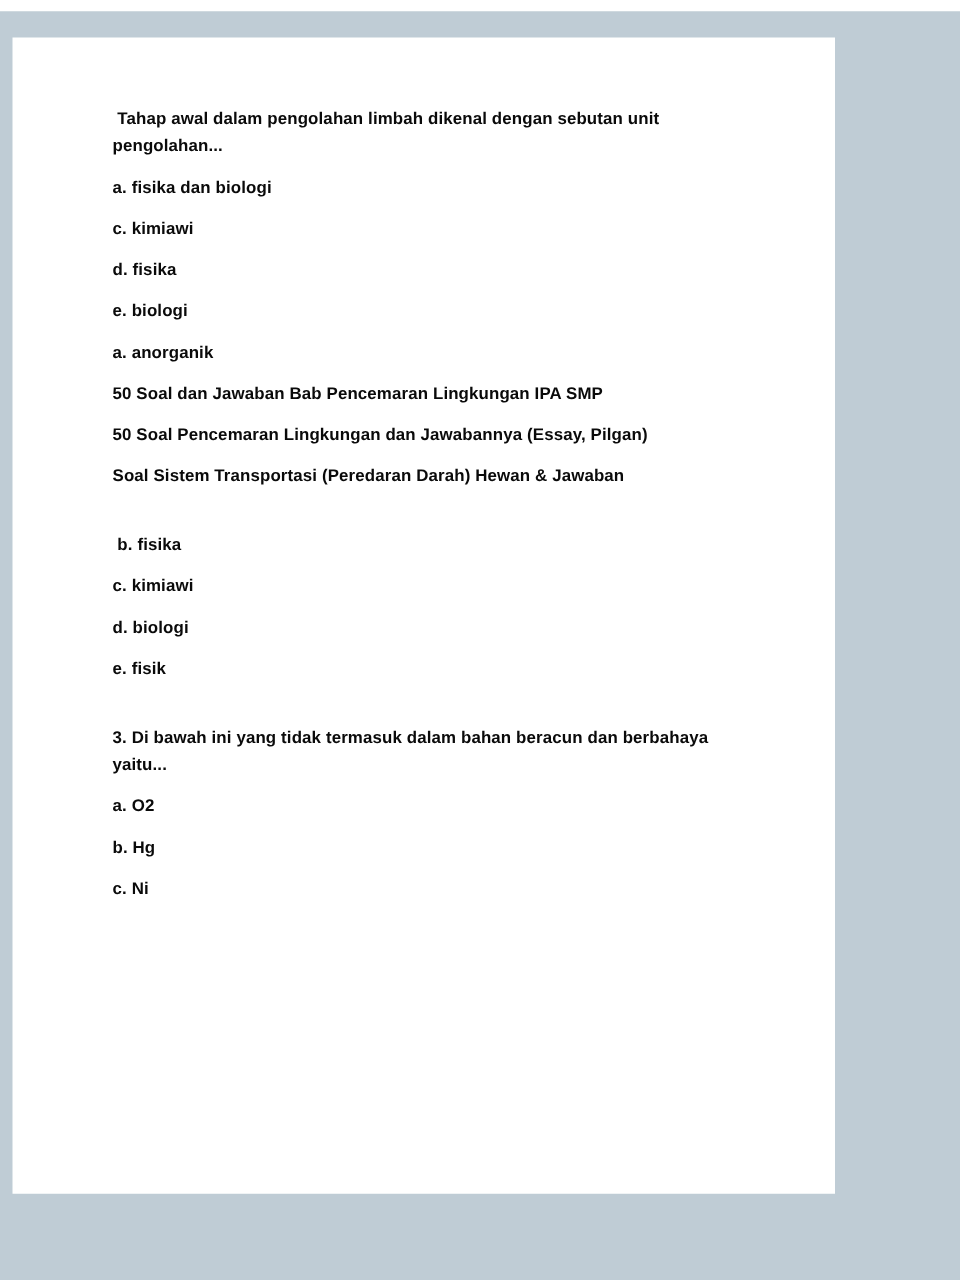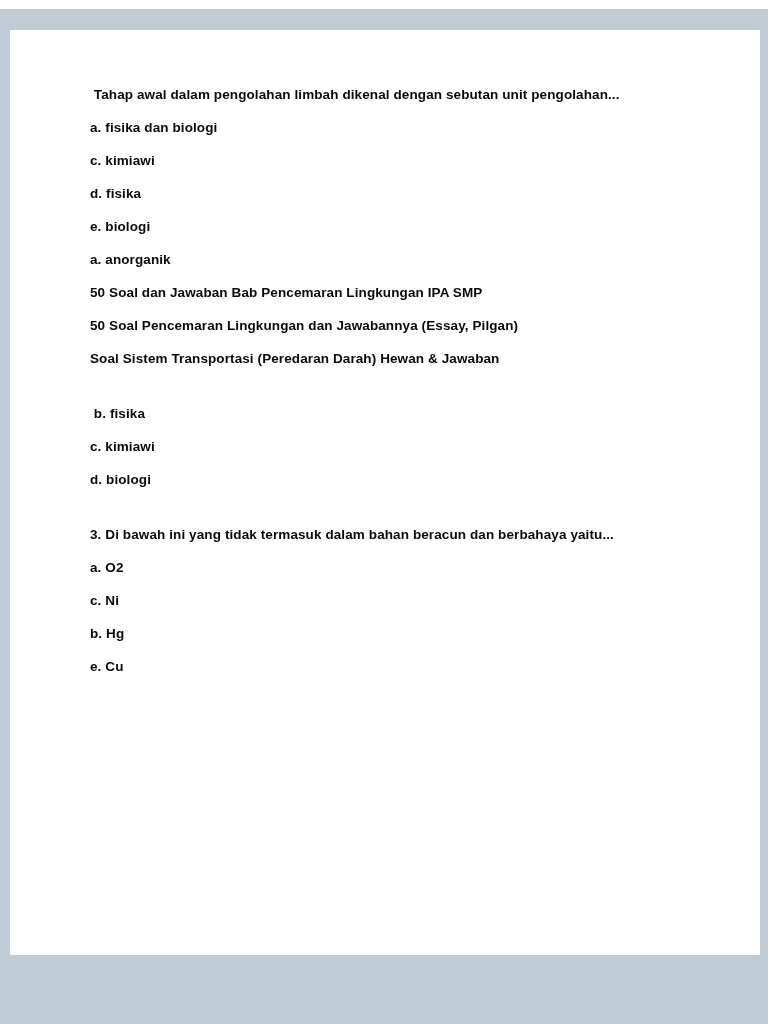--- a/index.html
+++ b/index.html
@@ -16,21 +16,21 @@
   .top-strip {
     position: absolute;
     top: 0; left: 0;
     width: 768px; height: 9px;
     background: #ffffff;
   }
   .doc-page {
     position: absolute;
     top: 30px;
     left: 10px;
-    width: 750px;
+    width: 658px;
     height: 925px;
     background: #ffffff;
     padding: 54px 60px 0 80px;
     overflow: hidden;
   }
   .doc-page p {
     font-size: 13.5px;
     font-weight: 700;
     color: #0a0a0a;
     line-height: 22px;
@@ -60,20 +60,20 @@
 
   <p>a. anorganik</p>
 
   <p>50 Soal dan Jawaban Bab Pencemaran Lingkungan IPA SMP</p>
   <p>50 Soal Pencemaran Lingkungan dan Jawabannya (Essay, Pilgan)</p>
   <p>Soal Sistem Transportasi (Peredaran Darah) Hewan &amp; Jawaban</p>
 
   <p class="gap-before"> b. fisika</p>
   <p>c. kimiawi</p>
   <p>d. biologi</p>
+  <p>e. fisik</p>
 
   <p class="q-text gap-before">3. Di bawah ini yang tidak termasuk dalam bahan beracun dan berbahaya yaitu...</p>
   <p>a. O2</p>
+  <p>b. Hg</p>
   <p>c. Ni</p>
-  <p>b. Hg</p>
-  <p>e. Cu</p>
 
 </div>
 
 </body></html>

